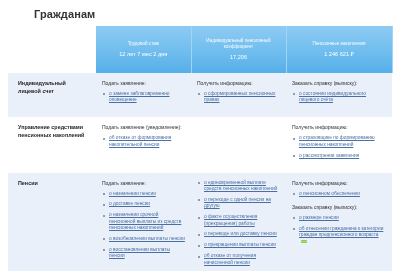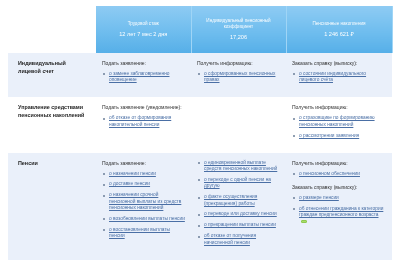--- a/index.html
+++ b/index.html
@@ -150,20 +150,21 @@
     margin-left: 2px;
   }
 
   .empty-cell { }
 </style>
 </head>
 <body>
 
 <div class="page">
 
+  <div class="page-title">Гражданам</div>
 
   <table class="matrix">
     <colgroup>
       <col style="width:88px">
       <col style="width:95px">
       <col style="width:95px">
       <col style="width:106px">
     </colgroup>
 
     <tbody>

